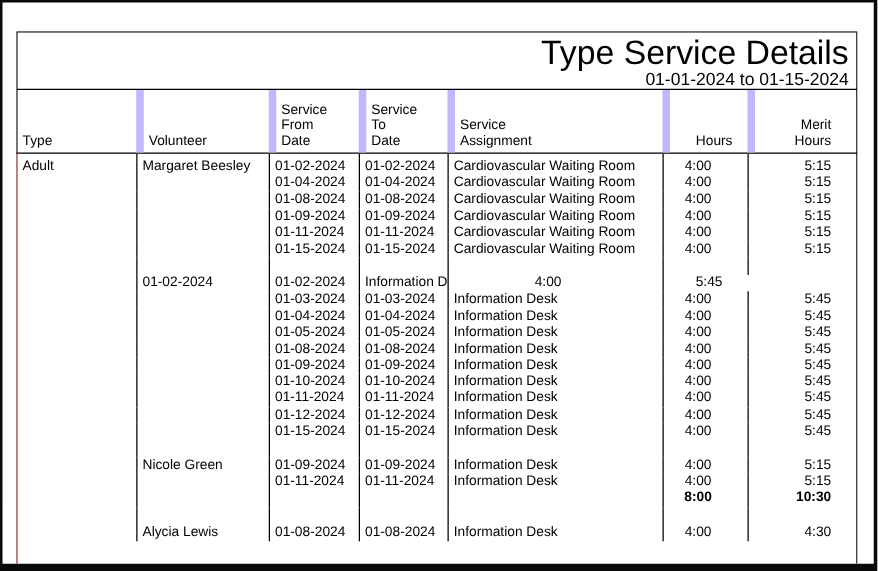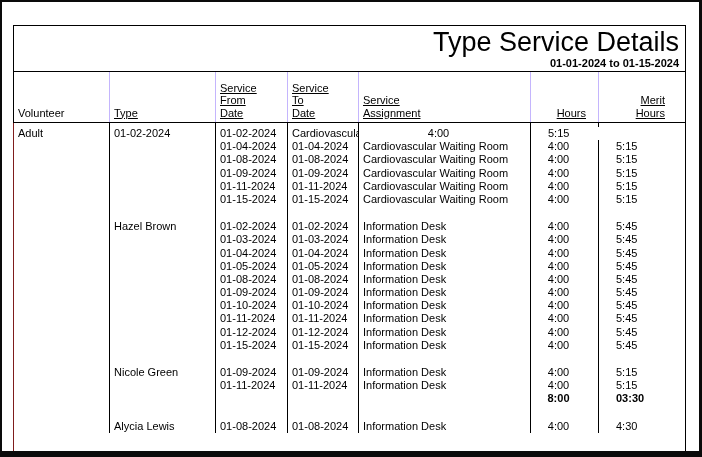--- a/index.html
+++ b/index.html
@@ -35,23 +35,23 @@
     padding: 1px 6px 0 0;
     flex: 0 0 auto;
   }
   .report-title {
     font-size: 27px;
     line-height: 30px;
     font-weight: 400;
     white-space: nowrap;
   }
   .report-subtitle {
-    font-size: 11px;
+    font-size: 14px;
     line-height: 13px;
-    font-weight: 700;
+    font-weight: 400;
     white-space: nowrap;
   }
 
   .header-row {
     height: 51px;
     border-left: 1px solid #000;
     border-right: 1px solid #000;
     border-bottom: 1px solid #000;
     display: grid;
     grid-template-columns: 95px 106px 72px 71px 172px 68px 87px;
@@ -59,21 +59,21 @@
   }
   .hcell {
     display: flex;
     align-items: flex-end;
     padding: 0 0 3px 4px;
     font-size: 11px;
     line-height: 12.5px;
     white-space: pre-line;
     overflow: hidden;
   }
-  .hcell + .hcell { border-left: 1px solid #c4b5fd; text-decoration: underline; }
+  .hcell + .hcell { border-left: 6px solid #c4b5fd; }
   .hcell.num { justify-content: flex-end; text-align: right; padding-left: 0; padding-right: 12px; }
   .hcell.merit { padding-right: 20px; }
 
   .tbody {
     flex: 1 1 auto;
     border-left: 1px solid #7f1d1d;
     border-right: 1px solid #000;
     overflow: hidden;
     display: flex;
     flex-direction: column;
@@ -88,37 +88,37 @@
     line-height: 13.2px;
     height: 13.2px;
     white-space: nowrap;
     overflow: hidden;
     padding-left: 4px;
   }
   .trow.pad .tcell { height: 4px; }
   .trow.spacer .tcell { height: 14px; }
   .tcell:nth-child(n+2) { border-left: 1px solid #000; }
   .tcell.c5 { text-align: center; padding-left: 0; padding-right: 12px; }
-  .tcell.c6 { padding-left: 17px; padding-right: 20px; }
+  .tcell.c6 { text-align: right; padding-left: 0; padding-right: 20px; }
   .trow.totals .tcell.c5, .trow.totals .tcell.c6 { font-weight: 700; }
 </style>
 </head>
 <body>
 
 <div class="screen">
   <div class="page">
 
     <div class="title-band">
       <div class="report-title">Type Service Details</div>
       <div class="report-subtitle">01-01-2024 to 01-15-2024</div>
     </div>
 
     <div class="header-row">
+      <div class="hcell">Type</div>
       <div class="hcell">Volunteer</div>
-      <div class="hcell">Type</div>
       <div class="hcell">Service
 From
 Date</div>
       <div class="hcell">Service
 To
 Date</div>
       <div class="hcell">Service
 Assignment</div>
       <div class="hcell num">Hours</div>
       <div class="hcell num merit">Merit
@@ -130,20 +130,21 @@
           <div class="tcell c0"></div>
           <div class="tcell c1"></div>
           <div class="tcell c2"></div>
           <div class="tcell c3"></div>
           <div class="tcell c4"></div>
           <div class="tcell c5"></div>
           <div class="tcell c6"></div>
         </div>
         <div class="trow entry">
           <div class="tcell c0">Adult</div>
+          <div class="tcell c1">Margaret Beesley</div>
           <div class="tcell c2">01-02-2024</div>
           <div class="tcell c3">01-02-2024</div>
           <div class="tcell c4">Cardiovascular Waiting Room</div>
           <div class="tcell c5">4:00</div>
           <div class="tcell c6">5:15</div>
         </div>
         <div class="trow entry">
           <div class="tcell c0"></div>
           <div class="tcell c1"></div>
           <div class="tcell c2">01-04-2024</div>
@@ -192,21 +193,20 @@
           <div class="tcell c0"></div>
           <div class="tcell c1"></div>
           <div class="tcell c2"></div>
           <div class="tcell c3"></div>
           <div class="tcell c4"></div>
           <div class="tcell c5"></div>
           <div class="tcell c6"></div>
         </div>
         <div class="trow entry">
           <div class="tcell c0"></div>
-          <div class="tcell c1">Hazel Brown</div>
           <div class="tcell c2">01-02-2024</div>
           <div class="tcell c3">01-02-2024</div>
           <div class="tcell c4">Information Desk</div>
           <div class="tcell c5">4:00</div>
           <div class="tcell c6">5:45</div>
         </div>
         <div class="trow entry">
           <div class="tcell c0"></div>
           <div class="tcell c1"></div>
           <div class="tcell c2">01-03-2024</div>
@@ -314,21 +314,21 @@
           <div class="tcell c5">4:00</div>
           <div class="tcell c6">5:15</div>
         </div>
         <div class="trow totals">
           <div class="tcell c0"></div>
           <div class="tcell c1"></div>
           <div class="tcell c2"></div>
           <div class="tcell c3"></div>
           <div class="tcell c4"></div>
           <div class="tcell c5">8:00</div>
-          <div class="tcell c6">03:30</div>
+          <div class="tcell c6">10:30</div>
         </div>
         <div class="trow spacer">
           <div class="tcell c0"></div>
           <div class="tcell c1"></div>
           <div class="tcell c2"></div>
           <div class="tcell c3"></div>
           <div class="tcell c4"></div>
           <div class="tcell c5"></div>
           <div class="tcell c6"></div>
         </div>

